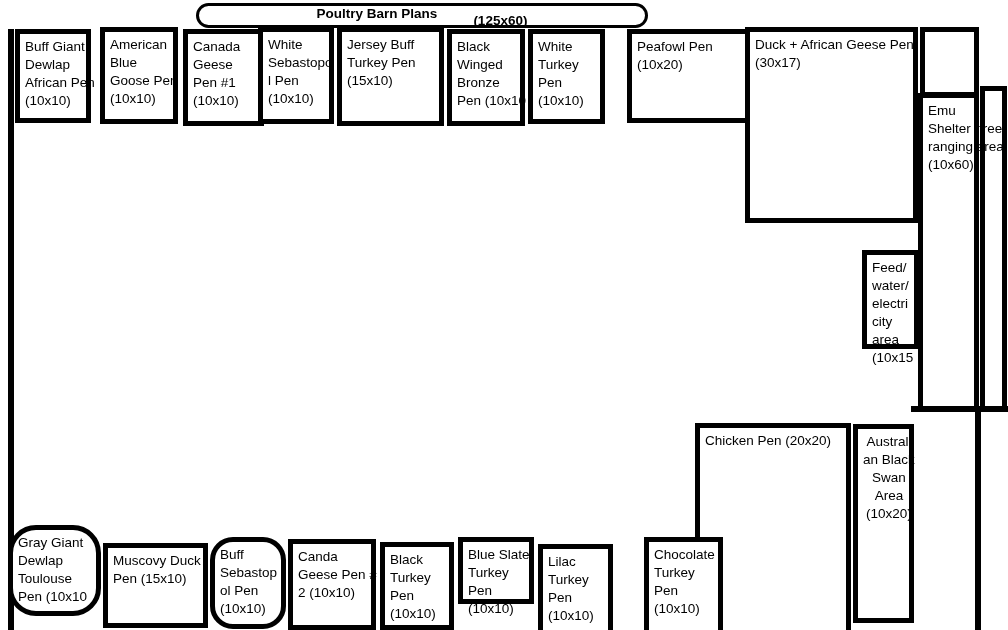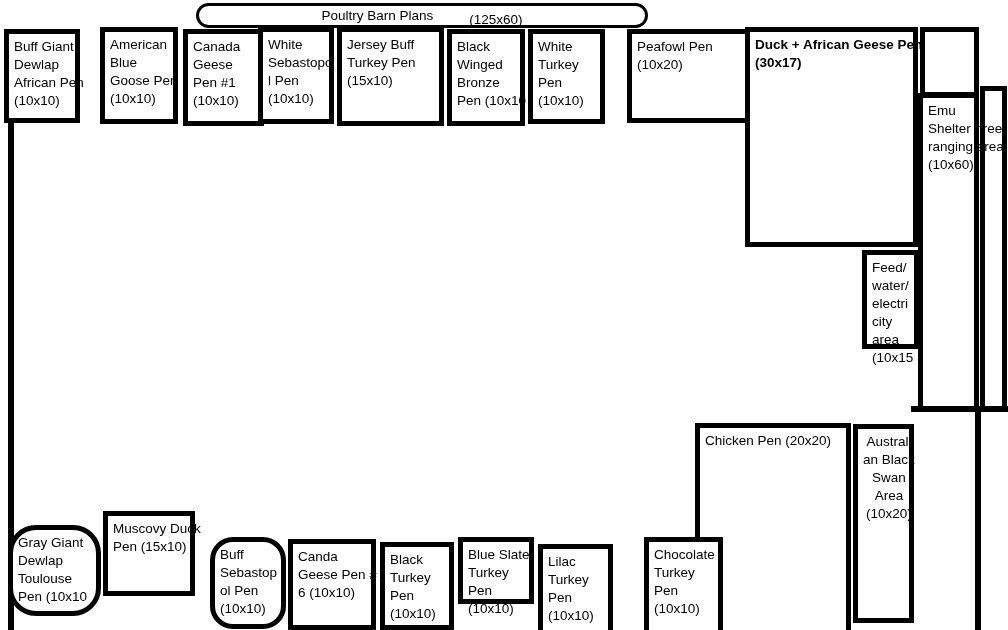--- a/index.html
+++ b/index.html
@@ -42,25 +42,25 @@
   .title-oval {
     position: absolute;
     left: 196px;
     top: 3px;
     width: 452px;
     height: 25px;
     border: 3px solid #000000;
     border-radius: 13px;
     background: #ffffff;
     display: flex;
-    align-items: center;
     justify-content: center;
     gap: 36px;
     z-index: 6;
     font-size: 13.5px;
+    font-weight: bold;
   }
   .title-oval .dims { margin-top: 7px; }
 </style>
 </head>
 <body>
 
 <div id="diagram">
 
   <div class="title-oval">
     <span>Poultry Barn Plans</span>
@@ -68,21 +68,21 @@
   </div>
 
   <div id="shapes-layer">
       <div class="shape-box" style="left: 920px; top: 27px; width: 59px; height: 70px;"></div>
       <div class="shape-box" style="left: 980px; top: 86px; width: 27px; height: 325px;"></div>
       <div class="shape-line" style="left: 8px; top: 29px; width: 6px; height: 601px;"></div>
       <div class="shape-line" style="left: 975px; top: 409px; width: 6px; height: 221px;"></div>
       <div class="shape-line" style="left: 911px; top: 406px; width: 97px; height: 6px;"></div>
     </div>
   <div id="pens-layer">
-      <div class="pen" style="left: 4px; top: 29px; width: 76px; height: 94px;">
+      <div class="pen" style="left: 15px; top: 29px; width: 76px; height: 94px;">
         <div class="pen-label">Buff Giant
 Dewlap
 African Pen
 (10x10)</div>
       </div>
       <div class="pen" style="left: 100px; top: 27px; width: 78px; height: 97px;">
         <div class="pen-label">American
 Blue
 Goose Pen
 (10x10)</div>
@@ -113,21 +113,21 @@
       <div class="pen" style="left: 528px; top: 29px; width: 77px; height: 95px;">
         <div class="pen-label">White
 Turkey
 Pen
 (10x10)</div>
       </div>
       <div class="pen" style="left: 607px; top: 29px; width: 131px; height: 94px; margin-left: 20px;">
         <div class="pen-label">Peafowl Pen
 (10x20)</div>
       </div>
-      <div class="pen" style="left: 745px; top: 27px; width: 173px; height: 220px; font-weight: bold;">
+      <div class="pen" style="left: 745px; top: 27px; width: 173px; height: 196px;">
         <div class="pen-label">Duck + African Geese Pen
 (30x17)</div>
       </div>
       <div class="pen" style="left: 918px; top: 93px; width: 61px; height: 318px;">
         <div class="pen-label">Emu
 Shelter (free
 ranging area
 (10x60)</div>
       </div>
       <div class="pen" style="left: 862px; top: 206px; width: 57px; height: 99px; margin-top: 44px;">
@@ -147,34 +147,34 @@
 Swan
 Area
 (10x20)</div>
       </div>
       <div class="pen" style="left: 8px; top: 525px; width: 93px; height: 91px; border-radius: 28px;">
         <div class="pen-label">Gray Giant
 Dewlap
 Toulouse
 Pen (10x10</div>
       </div>
-      <div class="pen" style="left: 103px; top: 511px; width: 92px; height: 85px;">
+      <div class="pen" style="left: 103px; top: 543px; width: 105px; height: 85px;">
         <div class="pen-label">Muscovy Duck
 Pen (15x10)</div>
       </div>
       <div class="pen" style="left: 210px; top: 537px; width: 76px; height: 92px; border-radius: 23px;">
         <div class="pen-label">Buff
 Sebastop
 ol Pen
 (10x10)</div>
       </div>
       <div class="pen" style="left: 288px; top: 539px; width: 88px; height: 91px;">
         <div class="pen-label">Canda
 Geese Pen #
-6 (10x10)</div>
+2 (10x10)</div>
       </div>
       <div class="pen" style="left: 380px; top: 542px; width: 74px; height: 88px;">
         <div class="pen-label">Black
 Turkey
 Pen
 (10x10)</div>
       </div>
       <div class="pen" style="left: 458px; top: 537px; width: 76px; height: 67px;">
         <div class="pen-label">Blue Slate
 Turkey

